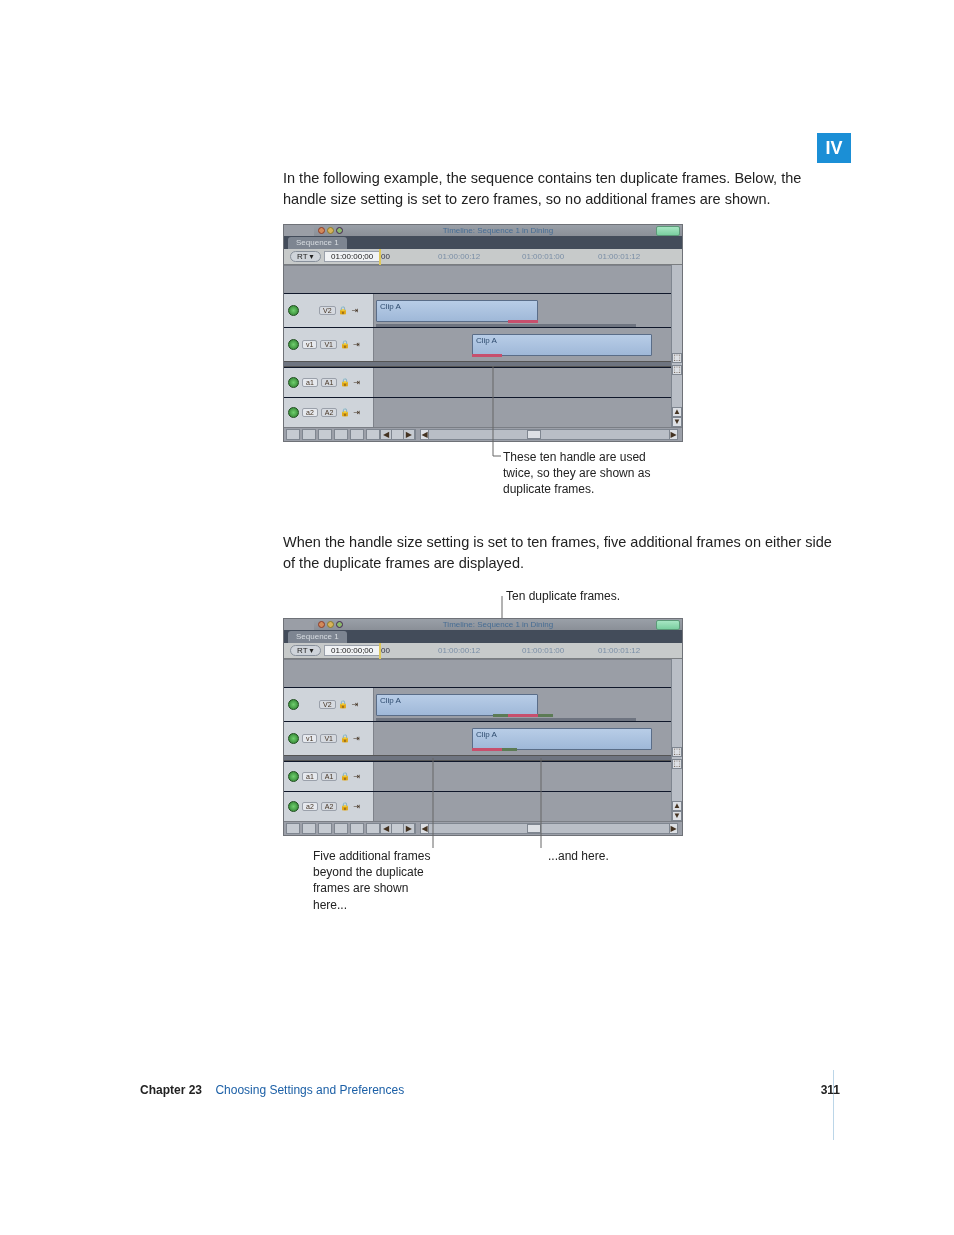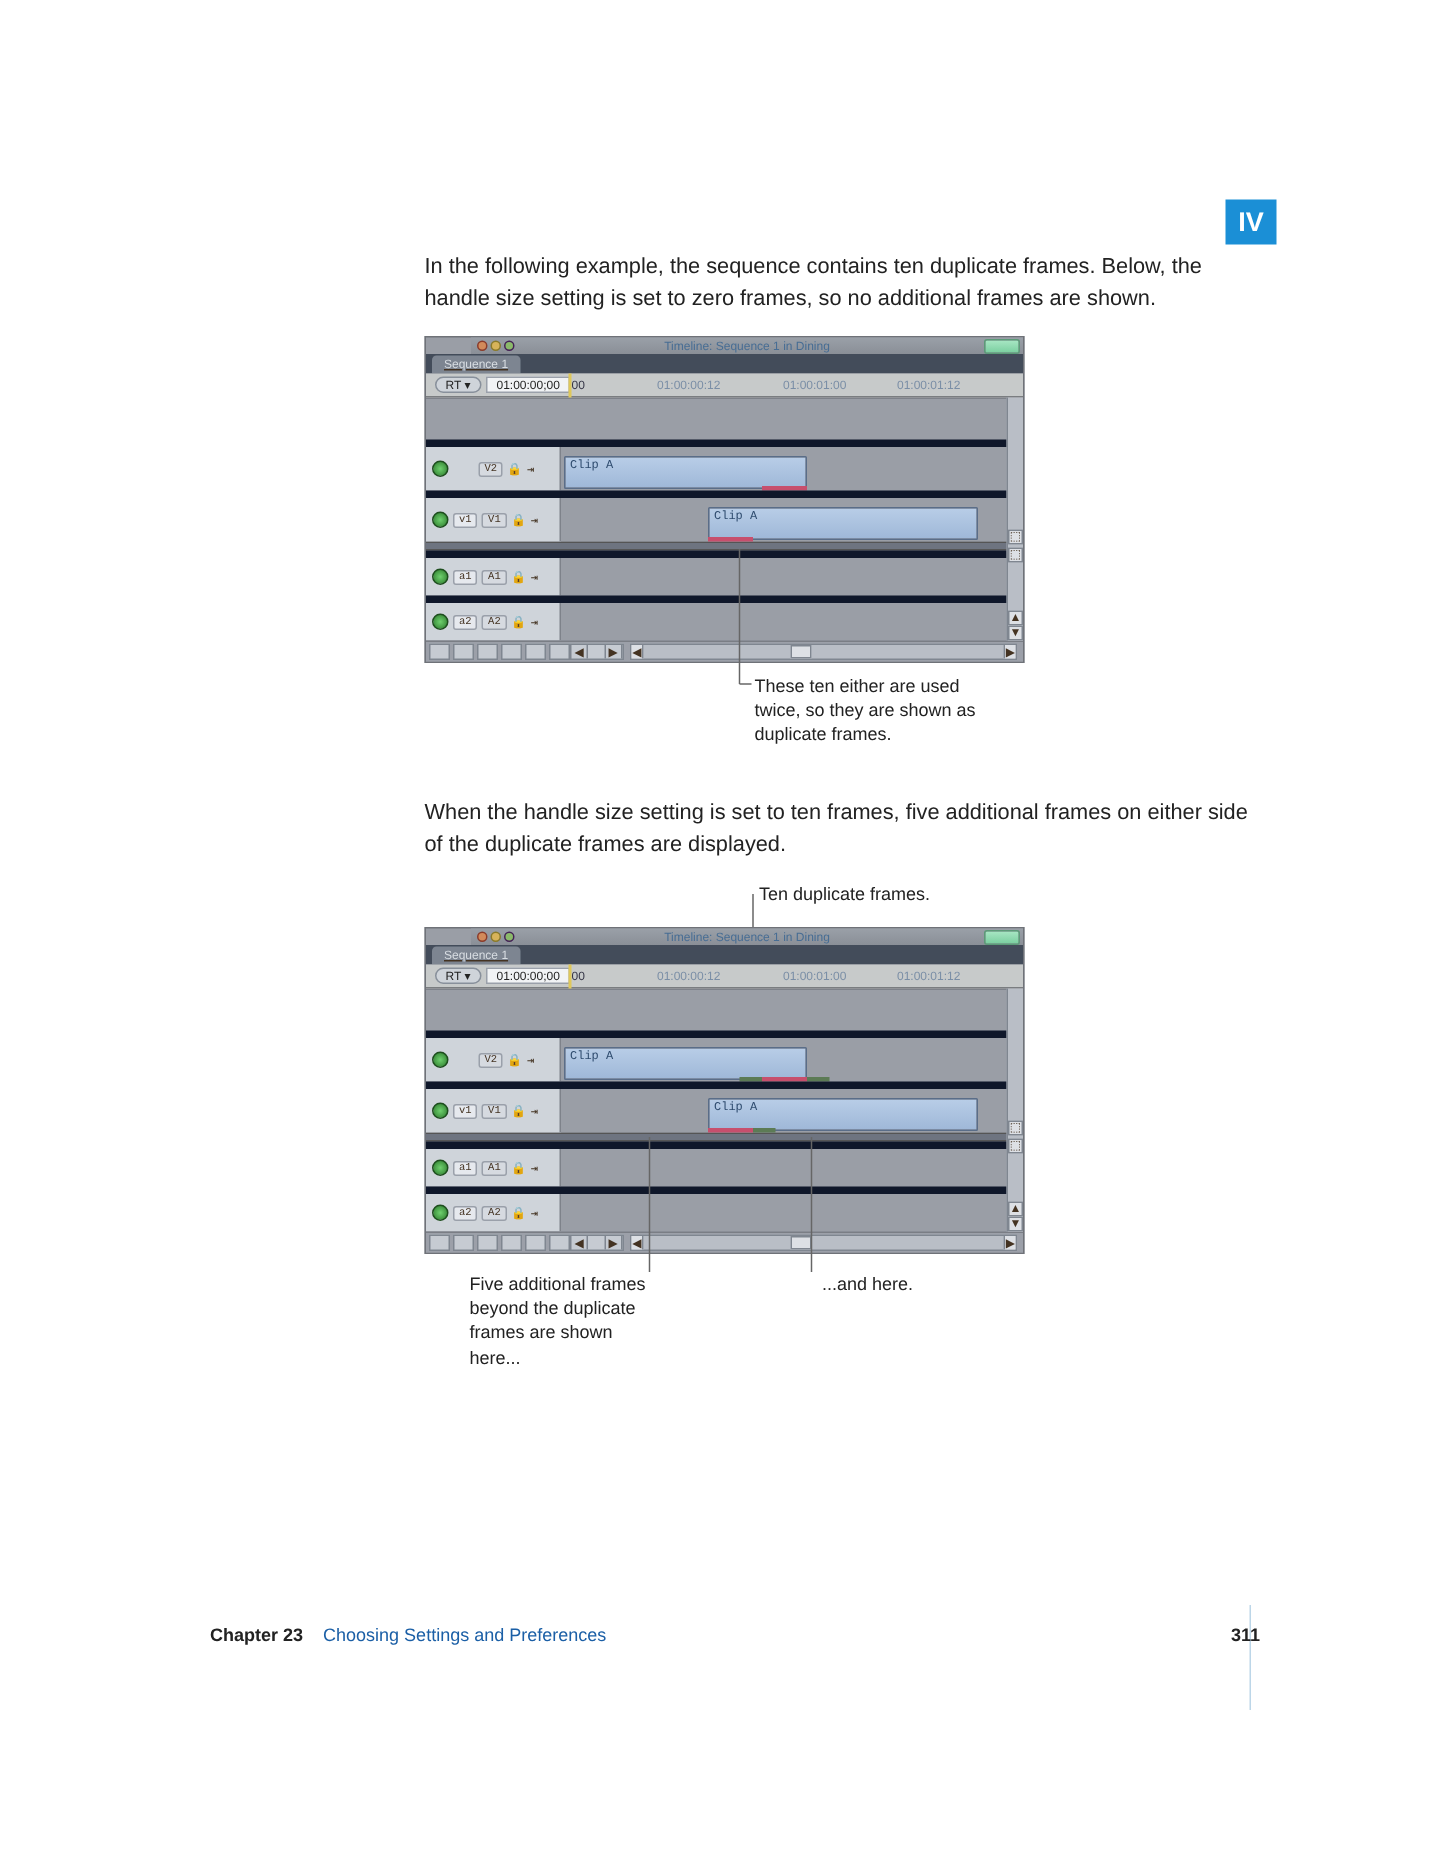--- a/index.html
+++ b/index.html
@@ -60,21 +60,20 @@
   .tl-titlebar .dots { display: flex; gap: 2px; }
   .tl-titlebar .dot { width: 7px; height: 7px; border-radius: 50%; border: 1px solid #8a3b2a; background: #d28a5a; }
   .tl-titlebar .dot.y { background:#d7b35a; border-color:#8a7a2a; }
   .tl-titlebar .dot.g { background:#8bb96a; border-color:#425; }
   .tl-titlebar .title { position: absolute; left: 50%; transform: translateX(-50%); color: #476d94; font-size: 8px; }
   .tl-tabbar {
     height: 13px;
     background: #434c5a;
     display: flex; align-items: center;
     padding-left: 4px;
-    text-decoration: underline;
   }
   .tl-tab {
     background: #7d8591;
     color: #d8dde2;
     font-size: 8px;
     padding: 1px 8px 0 8px;
     border-radius: 3px 3px 0 0;
     height: 12px;
   }
   .tl-ruler {
@@ -96,23 +95,22 @@
     background:#f1f3f5; border:1px solid #9aa0aa;
     padding:0 6px; color:#222; font-size:8px;
   }
   .tl-ruler .playhead { position:absolute; left:92px; top:0; width:8px; height:16px; }
   .tl-ruler .playhead::before { content:""; position:absolute; left:3px; top:0; width:2px; height:16px; background:#dfc85b; }
   .tl-ruler .tc { position:absolute; top:3px; }
   .tl-body { background:#9a9ea6; }
   .tl-row {
     height: 34px;
     display: flex;
-    border-top: 5px solid #0f172a;
-    position: relative;
-    font-family: Liberation Mono, monospace;
+    border-top: 1px solid #0f172a;
+    position: relative;
   }
   .tl-patch { width: 90px; background:#cfd4da; display:flex; align-items:center; gap:3px; padding:0 4px; border-right:1px solid #7e828a; }
   .vis { width:11px; height:11px; border-radius:50%; background:radial-gradient(#6fd06e,#2b7a2b); border:1px solid #1e4e1e; }
   .trk { background:#d6dae0; border:1px solid #9aa0aa; font-size:7px; padding:0 3px; border-radius:2px; position:relative; }
   .trk.sel { background:#e6e9ee; }
   .lk { width:10px; height:10px; }
   .lk::before{ content:"🔒"; font-size:8px; }
   .tgt::before{ content:"⇥"; font-size:8px; }
   .tracks { flex:1; position:relative; background:#9a9ea6; }
   .clip {
@@ -269,21 +267,21 @@
         <span class="vknob" style="top:88px;">⬚</span>
         <span class="vknob" style="top:100px;">⬚</span>
         <span class="vknob" style="bottom:10px;">▲</span>
         <span class="vknob" style="bottom:0;">▼</span>
       </div>
     </div>
     <svg style="position:absolute; left:0; top:0;" width="420" height="260">
       <path class="callout-line" d="M210,142 L210,232"></path>
       <path class="callout-line" d="M210,232 L218,232"></path>
     </svg>
-    <div class="callout" style="left:220px; top:225px; width:170px;">These ten either are used twice, so they are shown as duplicate frames.</div>
+    <div class="callout" style="left:220px; top:225px; width:170px;">These ten handle are used twice, so they are shown as duplicate frames.</div>
   </div>
 
   <p class="para">When the handle size setting is set to ten frames, five additional frames on either side of the duplicate frames are displayed.</p>
 
   <div class="fig-wrap" style="height:320px;">
     <div class="callout" style="left:223px; top:0;">Ten duplicate frames.</div>
     <svg style="position:absolute; left:0; top:0;" width="420" height="40">
       <path class="callout-line" d="M219,8 L219,34"></path>
     </svg>
 

